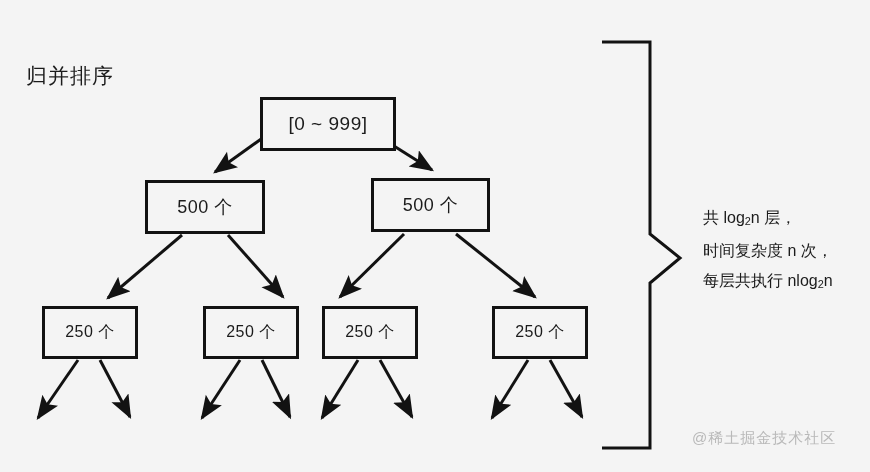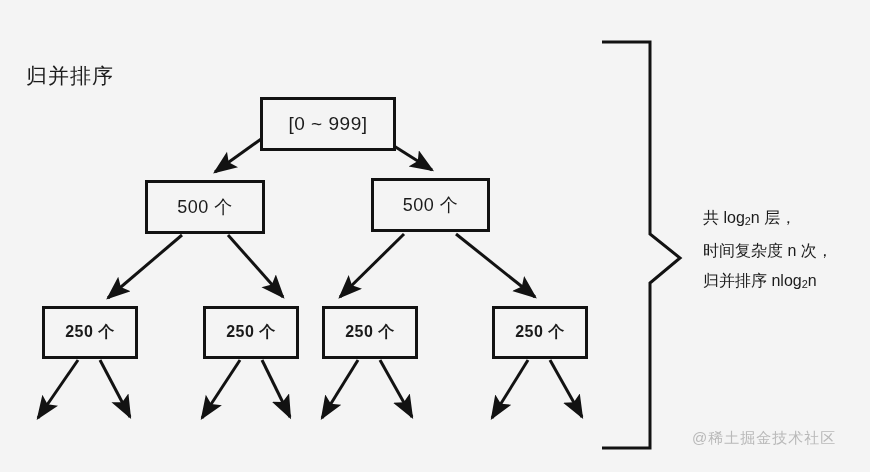--- a/index.html
+++ b/index.html
@@ -48,21 +48,20 @@
     letter-spacing: 0.5px;
   }
   .node-root {
     font-size: 19px;
   }
   .node-l2 {
     font-size: 18px;
   }
   .node-l3 {
     font-size: 16px;
-    font-weight: bold;
   }
   .annotation {
     position: absolute;
     left: 703px;
     top: 203px;
     color: #1b1b1b;
     font-size: 16px;
     line-height: 30px;
     white-space: nowrap;
   }
@@ -143,18 +142,18 @@
   <div class="node-box node-l3" style="left:322px; top:306px; width:96px; height:53px;">
     <span>250 个</span>
   </div>
   <div class="node-box node-l3" style="left:492px; top:306px; width:96px; height:53px;">
     <span>250 个</span>
   </div>
 
   <div class="annotation">
     <span class="ln"><span>共 log</span><sub>2</sub><span>n 层，</span></span>
     <span class="ln">时间复杂度 n 次，</span>
-    <span class="ln"><span>归并排序 nlog</span><sub>2</sub><span>n</span></span>
+    <span class="ln"><span>每层共执行 nlog</span><sub>2</sub><span>n</span></span>
   </div>
 
   <div class="watermark">@稀土掘金技术社区</div>
 
 </div>
 
 </body></html>

